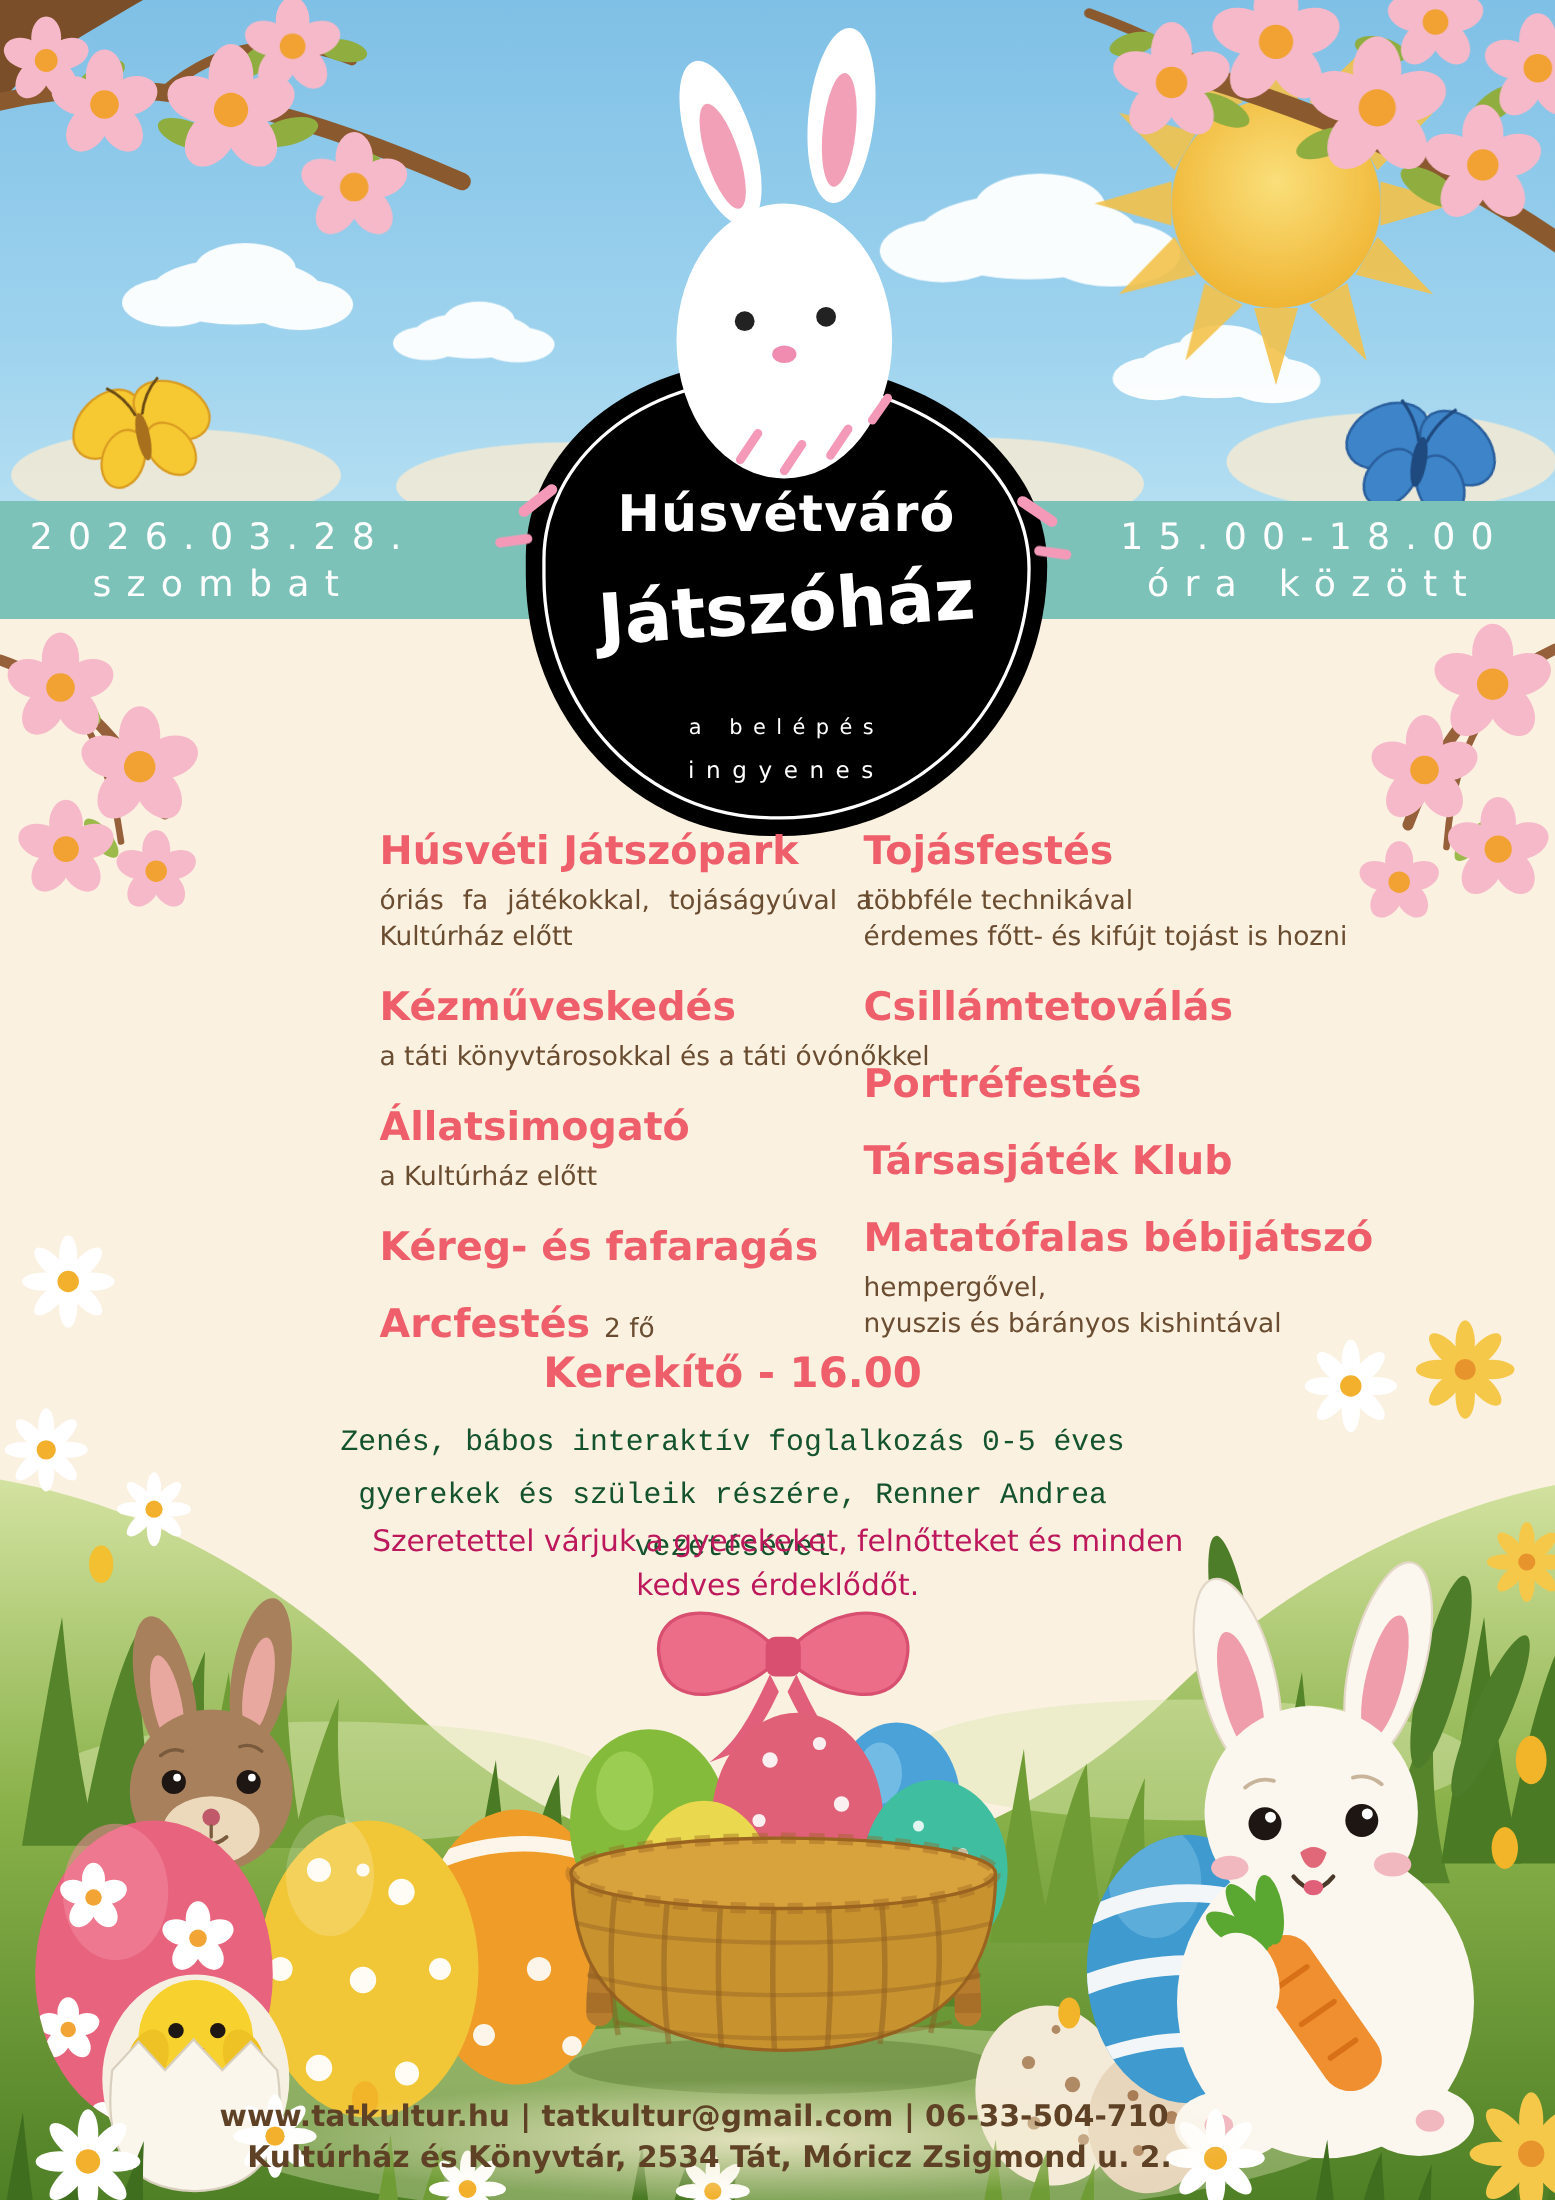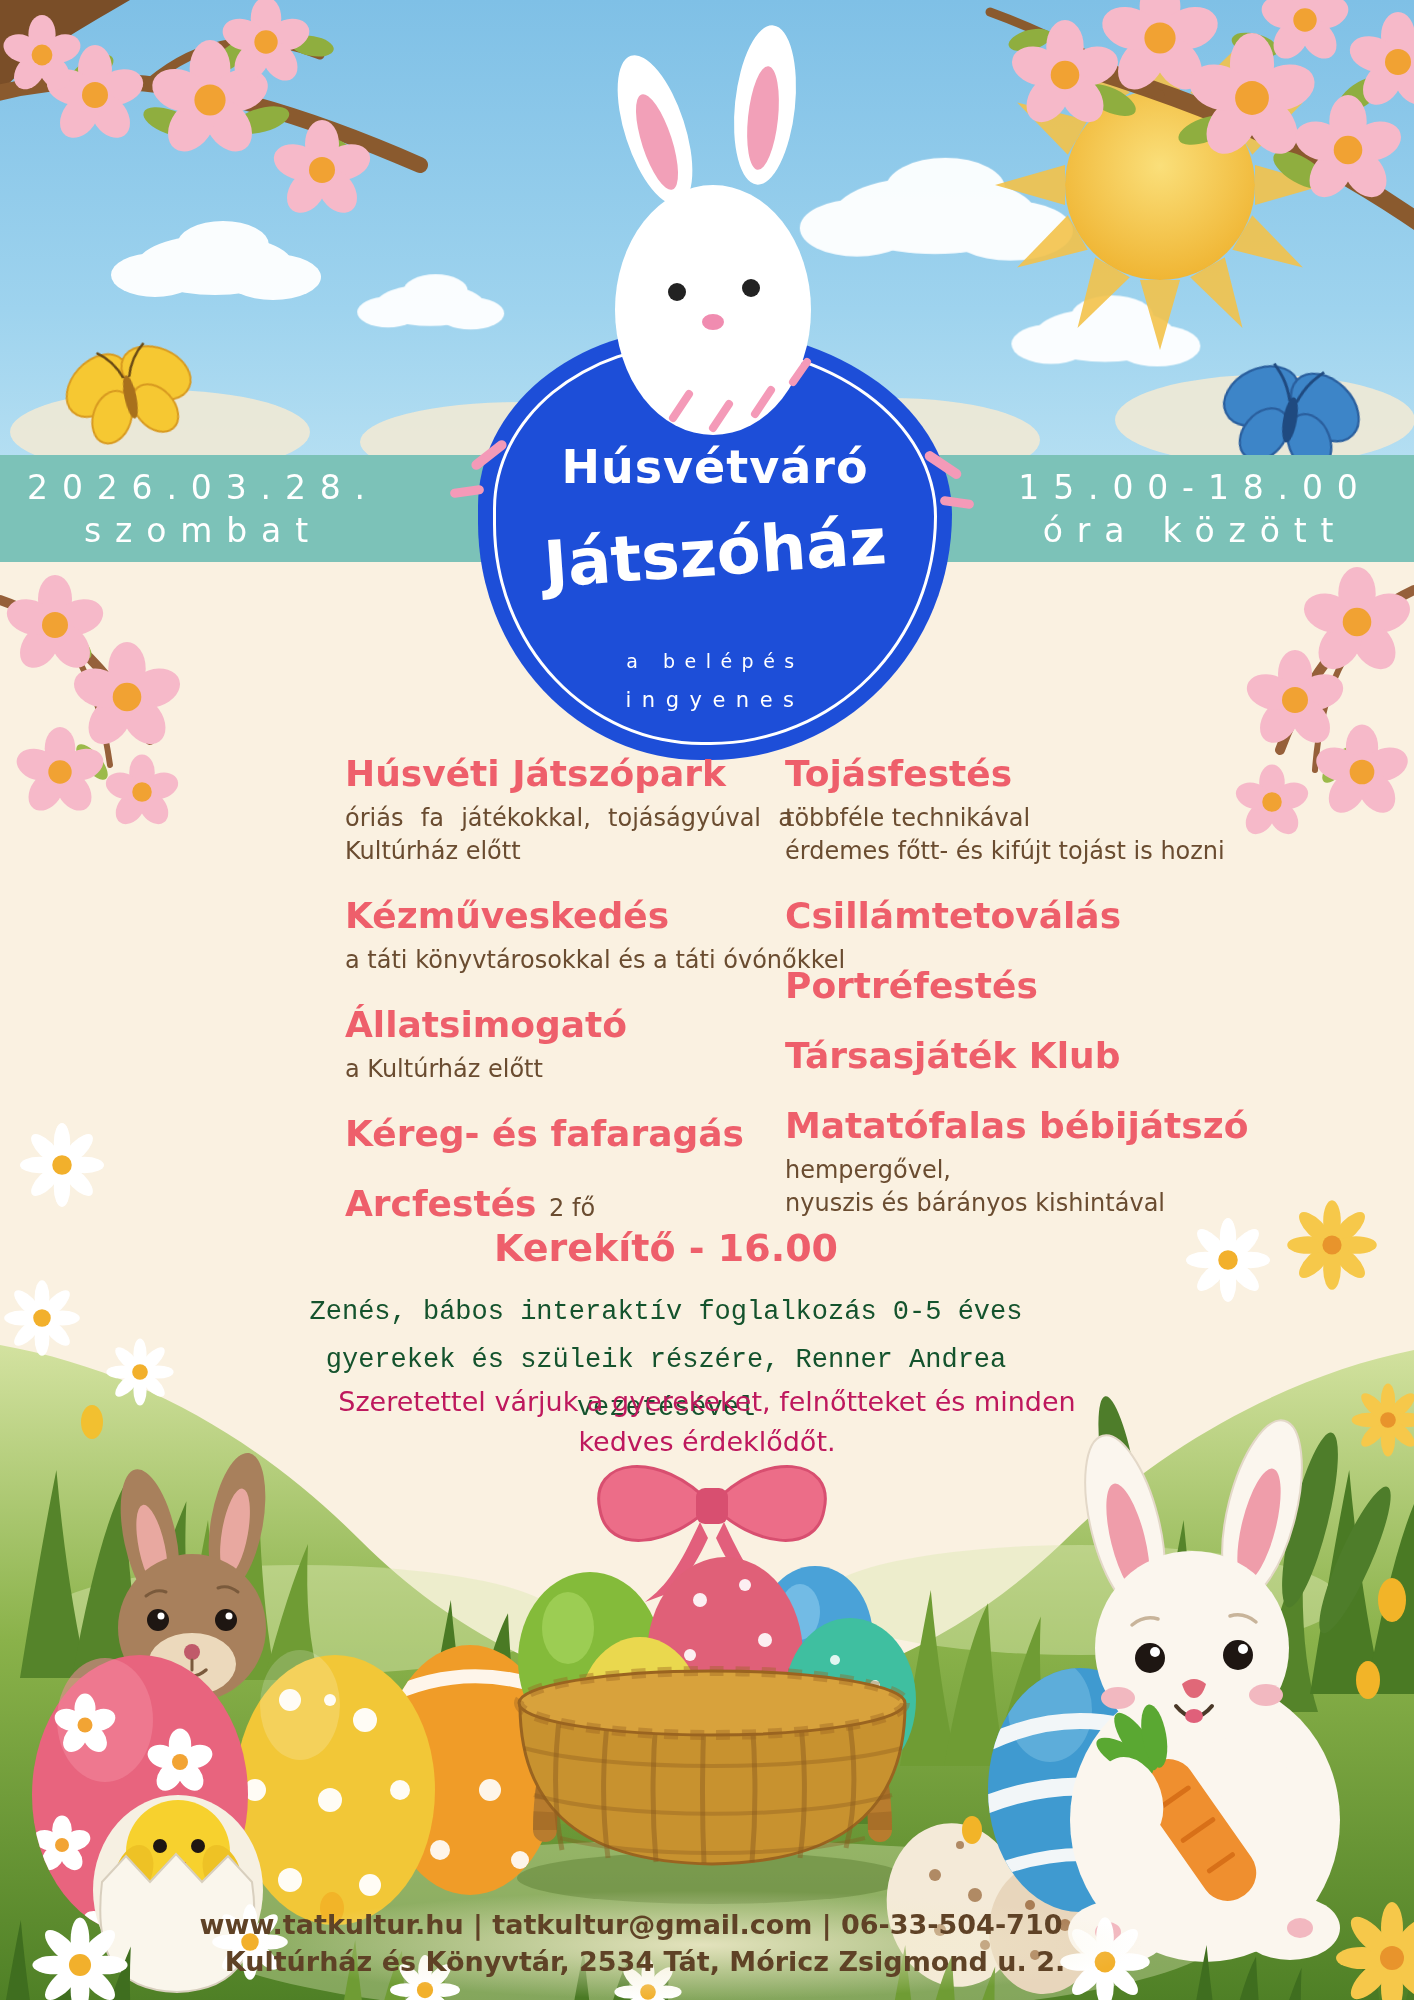--- a/index.html
+++ b/index.html
@@ -11,21 +11,21 @@
   
   .deco{position:absolute;left:0;top:0;width:1414px;height:2000px;z-index:1;pointer-events:none;}
   
   .band{position:absolute;left:0;top:455px;width:1414px;height:107px;background:#7cc2b8;z-index:2;}
   .band-block{position:absolute;top:0;height:107px;display:flex;flex-direction:column;justify-content:center;
               gap:4px;color:#fff;text-align:center;}
   .band-l{left:18px;width:370px;}
   .band-r{left:995px;width:400px;}
   .band-line{font-size:33px;letter-spacing:.42em;white-space:nowrap;}
   
-  .badge{position:absolute;left:478px;top:328px;width:474px;height:432px;background:#1d4ed8;
+  .badge{position:absolute;left:478px;top:328px;width:474px;height:432px;background:#000000;
          border-radius:46% 54% 52% 48% / 42% 44% 58% 56%;z-index:3;}
   .badge-border{position:absolute;inset:15px;border:3px solid #fff;border-radius:inherit;}
   .badge-t1{position:absolute;left:0;top:112px;width:100%;text-align:center;color:#fff;
             font-size:46px;font-weight:bold;letter-spacing:1px;}
   .badge-t2{position:absolute;left:0;top:188px;width:100%;text-align:center;color:#fff;
             font-size:64px;font-weight:bold;transform:rotate(-4deg);}
   .badge-n1{position:absolute;left:0;top:322px;width:100%;text-align:center;color:#fff;
             font-size:19px;letter-spacing:.5em;}
   .badge-n2{position:absolute;left:0;top:360px;width:100%;text-align:center;color:#fff;
             font-size:21px;letter-spacing:.5em;}

